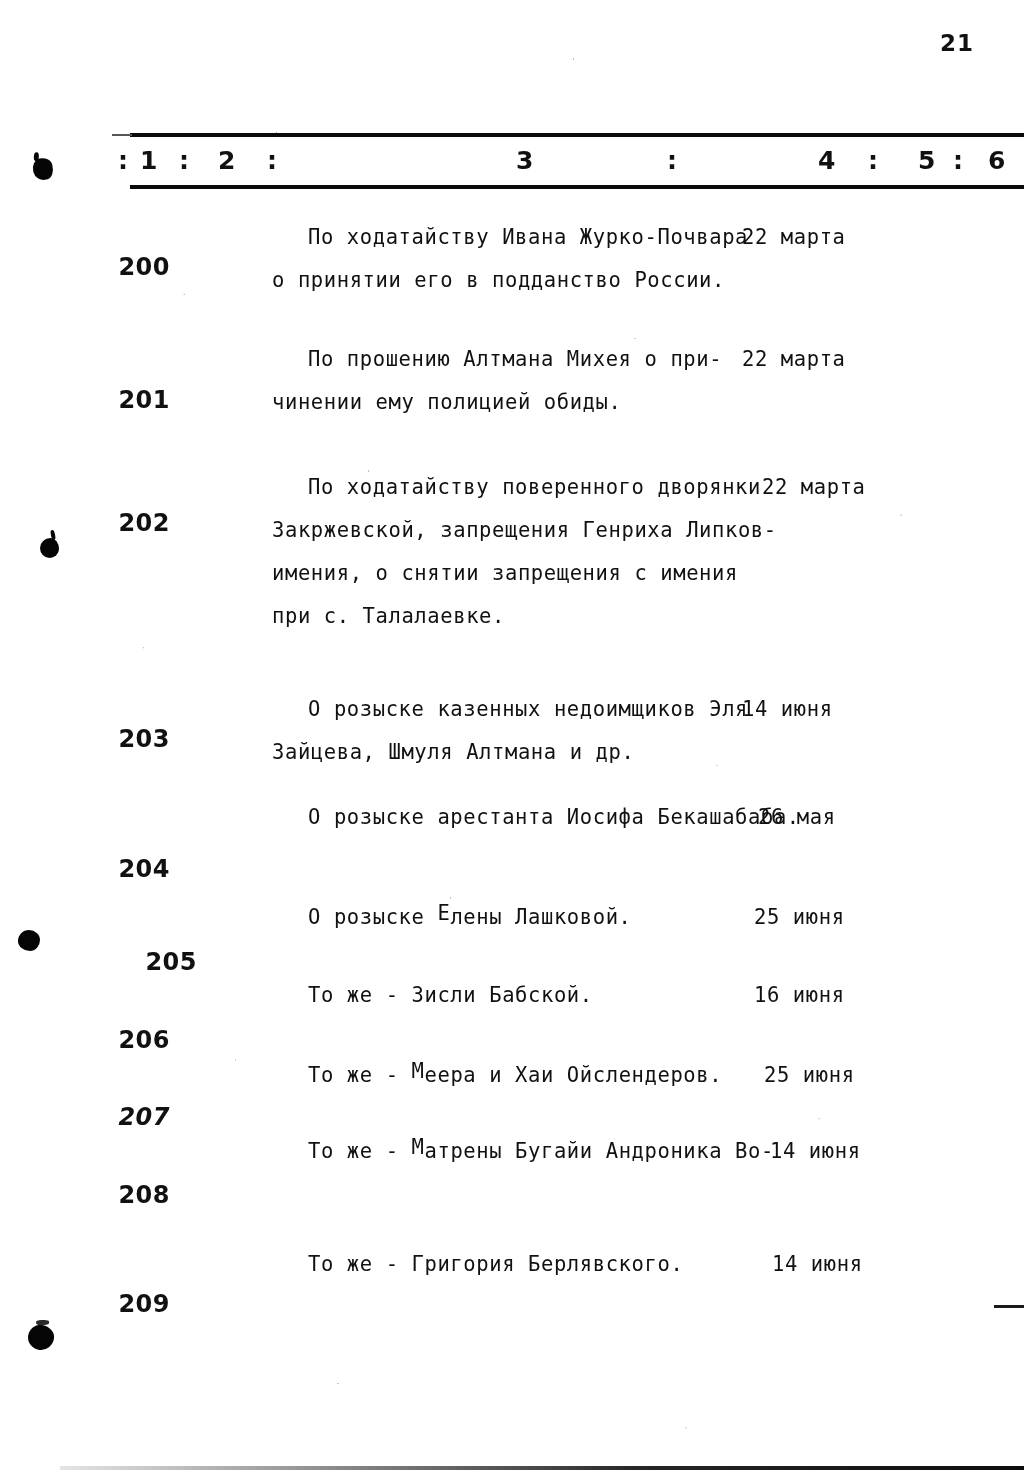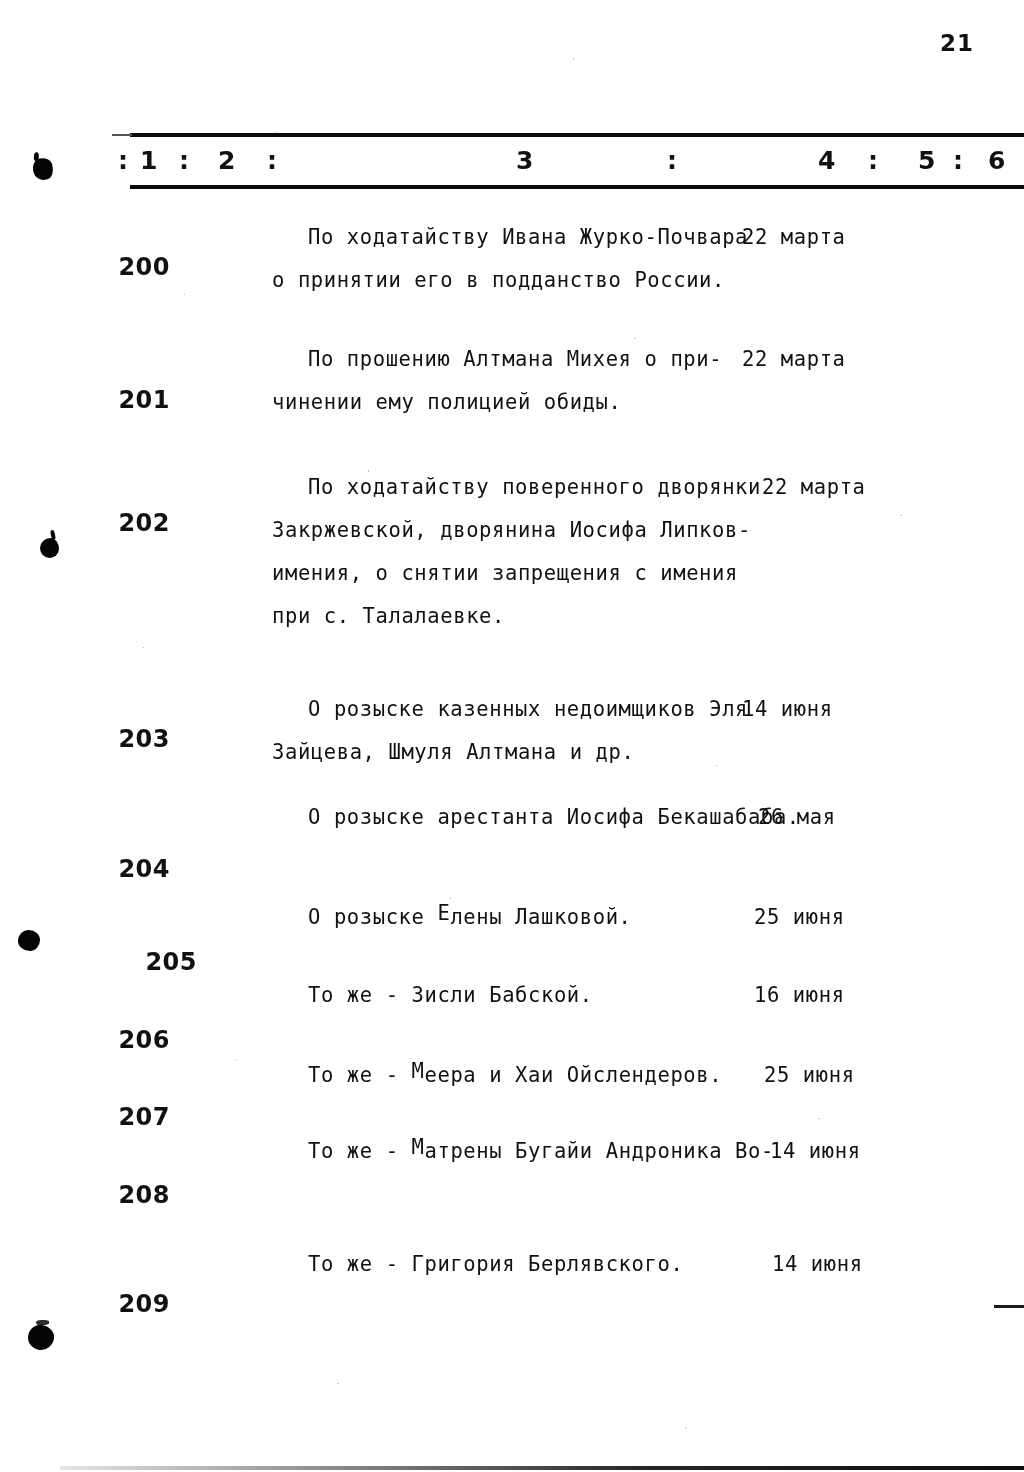--- a/index.html
+++ b/index.html
@@ -165,21 +165,21 @@
       <div class="num" style="top: 17px;">201</div>
       <div class="body">
         <div class="ln"><span class="first">По прошению Алтмана Михея о при-</span><span class="date" style="left: 470px; top: 0px;">22 марта</span></div>
         <div class="ln"><span>чинении ему полицией обиды.</span></div>
       </div>
     </div>
     <div class="entry" style="top: 466px;">
       <div class="num" style="top: 12px;">202</div>
       <div class="body">
         <div class="ln"><span class="first">По ходатайству поверенного дворянки</span><span class="date" style="left: 490px; top: 0px;">22 марта</span></div>
-        <div class="ln"><span>Закржевской, дворянина Иосифа Липков-</span></div>
+        <div class="ln"><span>Закржевской, запрещения Генриха Липков-</span></div>
         <div class="ln"><span>имения, о снятии запрещения с имения</span></div>
         <div class="ln"><span>при с. Талалаевке.</span></div>
       </div>
     </div>
     <div class="entry" style="top: 688px;">
       <div class="num" style="top: 6px;">203</div>
       <div class="body">
         <div class="ln"><span class="first">О розыске казенных недоимщиков Эля</span><span class="date" style="left: 470px; top: 0px;">14 июня</span></div>
         <div class="ln"><span>Зайцева, Шмуля Алтмана и др.</span></div>
       </div>
@@ -196,21 +196,21 @@
         <div class="ln"><span class="first">О розыске <span class="sup">Е</span>лены Лашковой.</span><span class="date" style="left: 482px; top: 0px;">25 июня</span></div>
       </div>
     </div>
     <div class="entry" style="top: 974px;">
       <div class="num" style="top: 21px;">206</div>
       <div class="body">
         <div class="ln"><span class="first">То же - Зисли Бабской.</span><span class="date" style="left: 482px; top: 0px;">16 июня</span></div>
       </div>
     </div>
     <div class="entry" style="top: 1054px;">
-      <div class="num" style="top: 18px;">207</div>
+      <div class="num" style="top: 18px; font-style: italic;">207</div>
       <div class="body">
         <div class="ln"><span class="first">То же - <span class="sup">М</span>еера и Хаи Ойслендеров.</span><span class="date" style="left: 492px; top: 0px;">25 июня</span></div>
       </div>
     </div>
     <div class="entry" style="top: 1130px;">
       <div class="num" style="top: 20px;">208</div>
       <div class="body">
         <div class="ln"><span class="first">То же - <span class="sup">М</span>атрены Бугайи Андроника Во-</span><span class="date" style="left: 498px; top: 0px;">14 июня</span></div>
       </div>
     </div>

